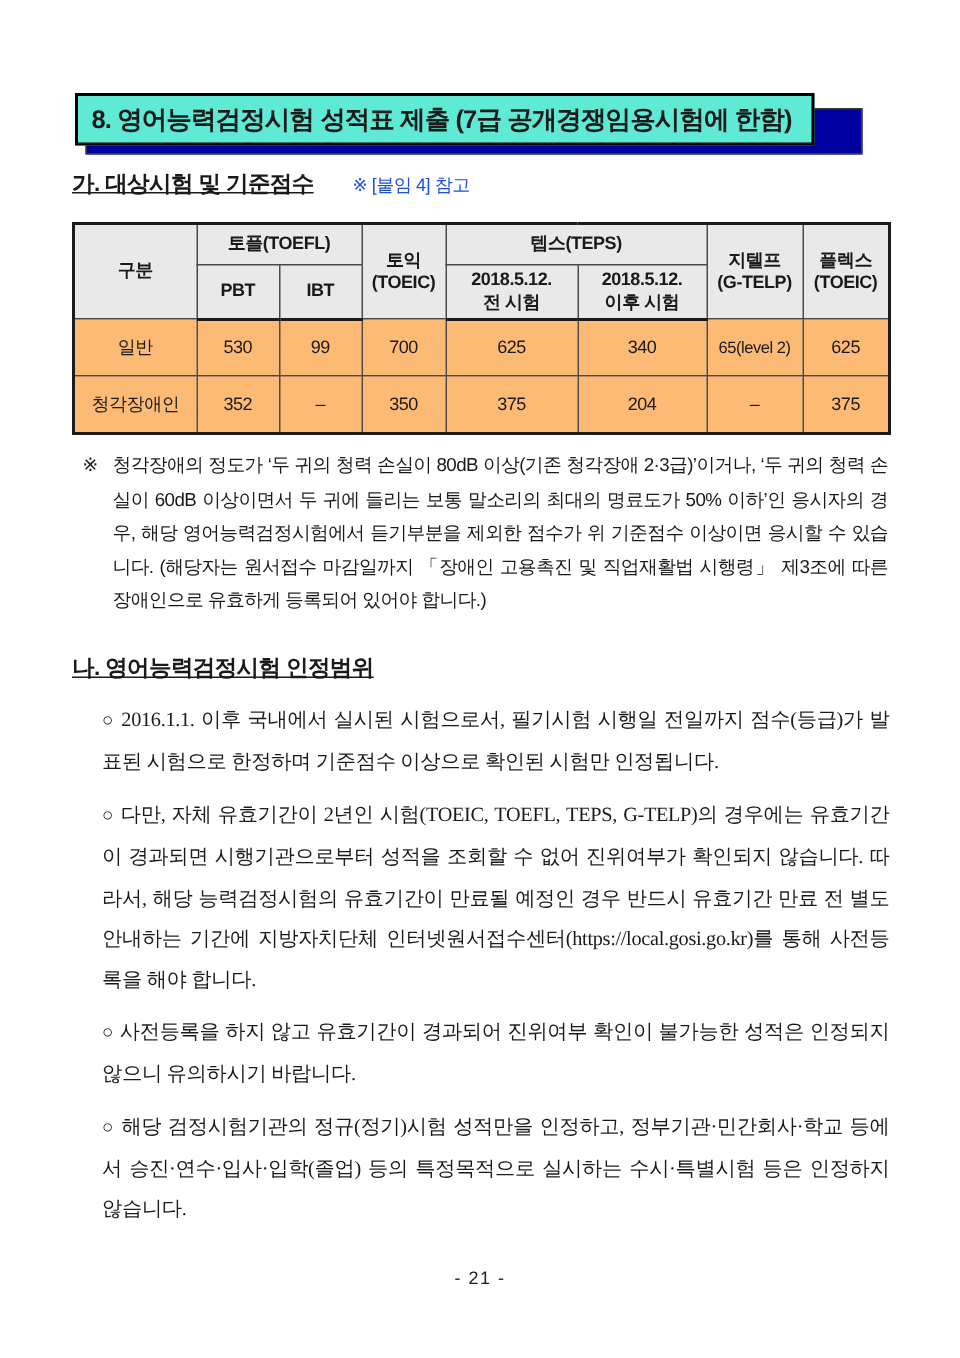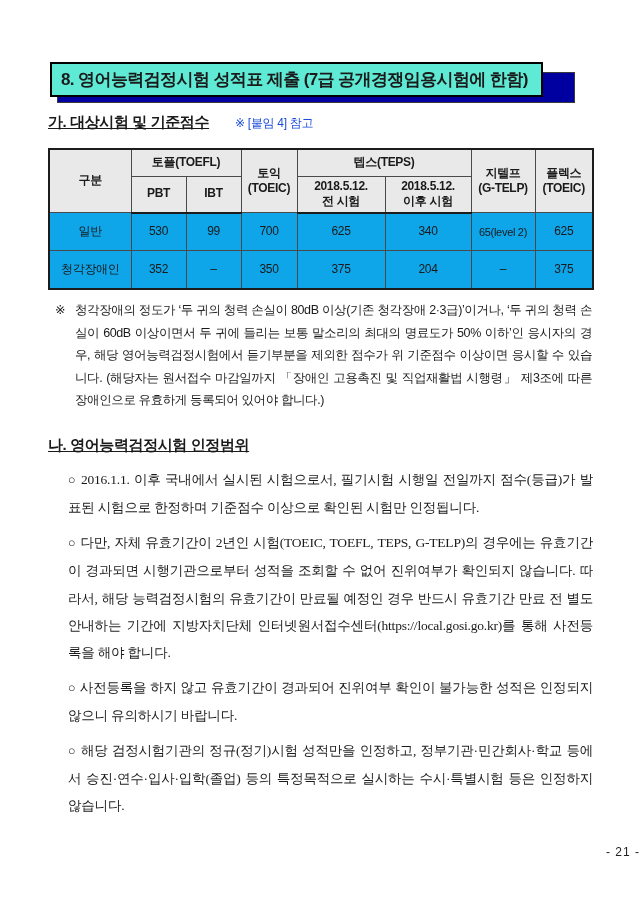--- a/index.html
+++ b/index.html
@@ -39,21 +39,21 @@
   }
   table.score th, table.score td {
     border:1px solid #4a4a4a; text-align:center; vertical-align:middle;
     padding:2px 1px; line-height:1.3;
   }
   table.score { border:2px solid #1c1c1c; }
   table.score th { background:#e9e9e9; font-weight:bold; }
   table.score thead tr.h1 th { height:27px; }
   table.score thead tr.h2 th { height:33px; }
   table.score thead tr:last-child th { border-bottom:2px solid #1c1c1c; }
-  table.score tbody td { height:38px; background:#0ea5e9; font-weight:normal; }
+  table.score tbody td { height:38px; background:#fdba74; font-weight:normal; }
   table.score td.small { font-size:11px; }
   .cell-2line span { display:block; }
 
   
   .footnote {
     position:absolute; left:55px; top:299px; width:537px;
     font-size:12.5px; line-height:22.6px; letter-spacing:-0.4px;
     text-align:justify; position:absolute;
     padding-left:20px;
   }
@@ -67,21 +67,21 @@
     font-family:"Liberation Serif","DejaVu Serif",serif;
     font-size:13.5px; line-height:27.4px; letter-spacing:-0.2px;
     text-align:justify;
   }
   ul.bullets li { padding-left:5px; margin-bottom:7px; }
   .bullet-marker { font-family:"Liberation Sans","DejaVu Sans",sans-serif; font-size:12.5px; }
 
   
   .footer {
     position:absolute; left:0; top:845px; width:640px;
-    text-align:right; font-size:12px; letter-spacing:1px; color:#222;
+    text-align:center; font-size:12px; letter-spacing:1px; color:#222;
   }
 </style>
 </head>
 <body>
 
 <div class="page">
 
   <div class="title-wrap">
     <div class="title-shadow"></div>
     <div class="title-box">8. 영어능력검정시험 성적표 제출 (7급 공개경쟁임용시험에 한함)</div>

